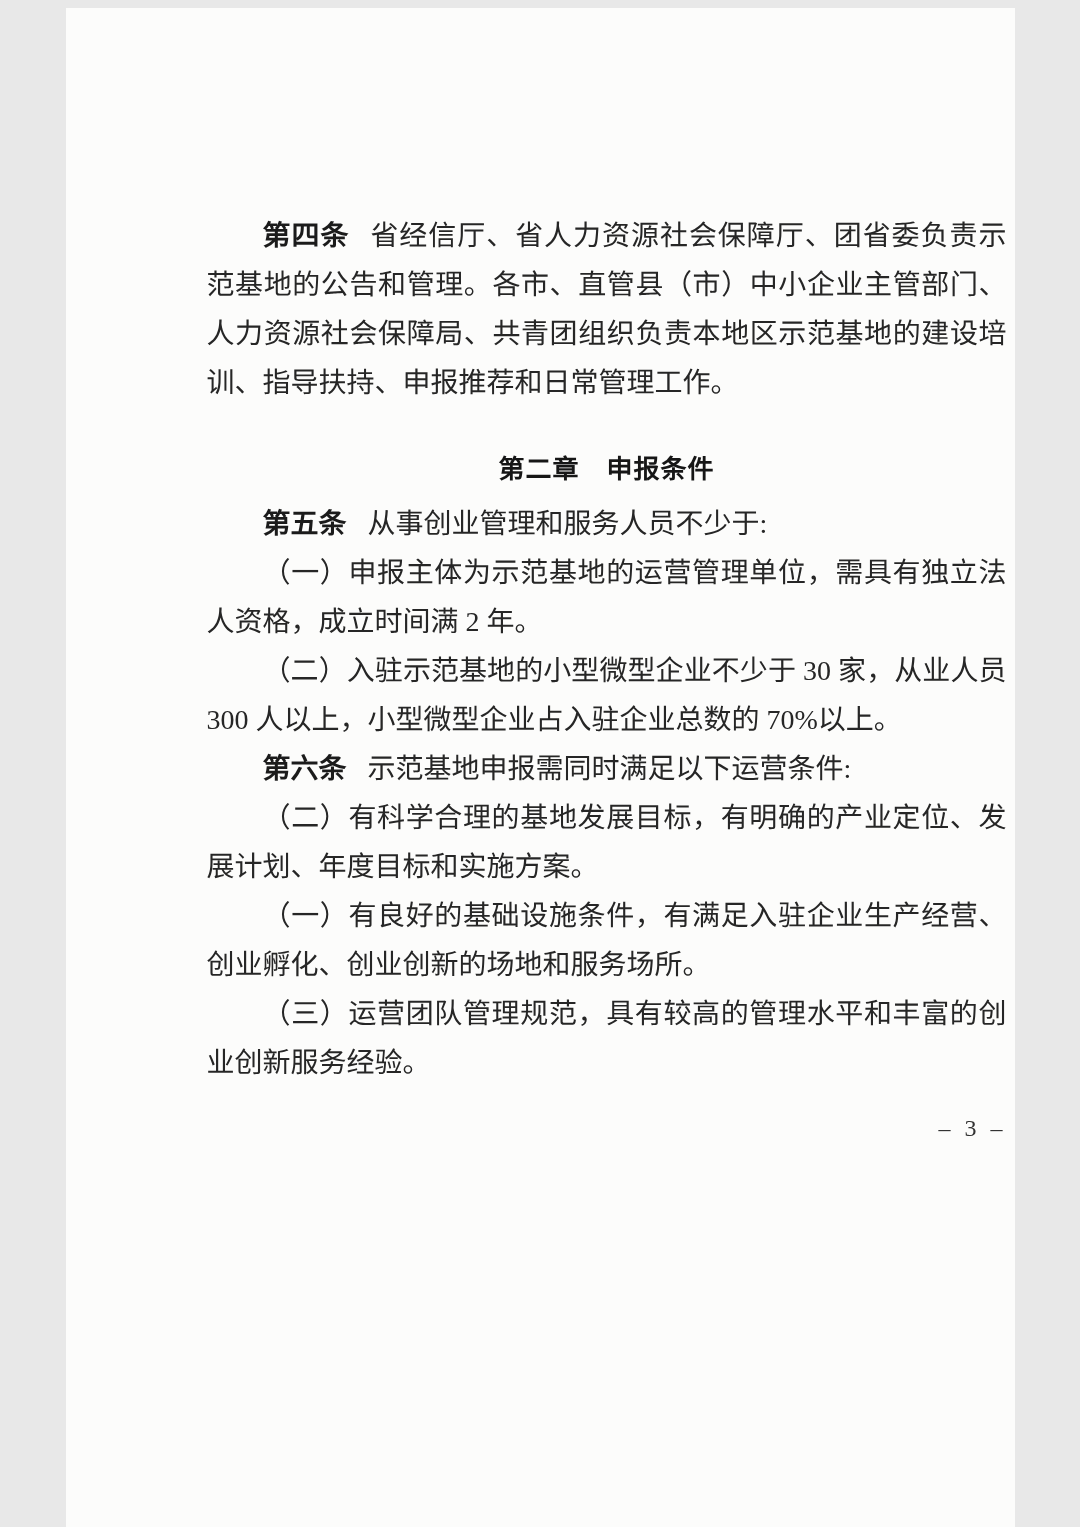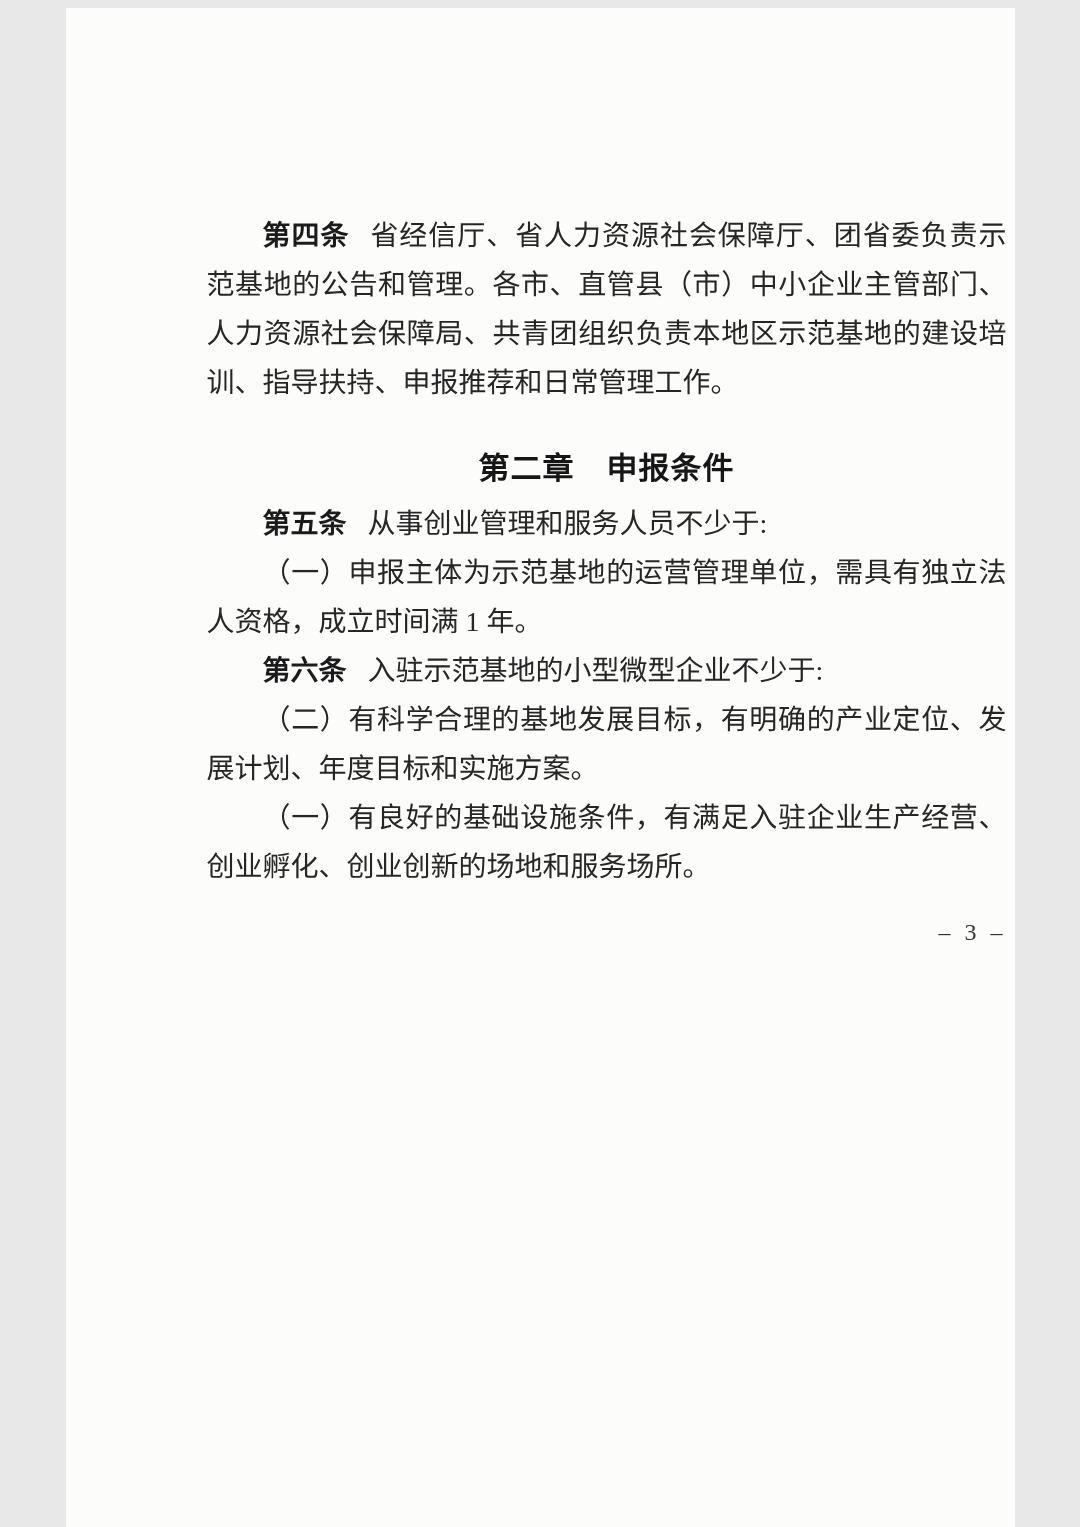--- a/index.html
+++ b/index.html
@@ -35,21 +35,21 @@
     font-weight: bold;
     color: #1b1b1b;
     margin-right: 0.75em;
   }
   .chapter-heading {
     margin: 34px 0 2px 0;
     text-align: center;
     text-indent: 0;
     font-family: "Liberation Sans", "DejaVu Sans", sans-serif;
     font-weight: bold;
-    font-size: 31px;
+    font-size: 26px;
     line-height: 56px;
     color: #161616;
     letter-spacing: 1px;
   }
   .page-number {
     margin-top: 26px;
     text-align: right;
     font-size: 24px;
     line-height: 30px;
     color: #333;
@@ -65,25 +65,27 @@
     <p class="para">
       <span class="article-label">第四条</span><span>省经信厅、省人力资源社会保障厅、团省委负责示范基地的公告和管理。各市、直管县（市）中小企业主管部门、人力资源社会保障局、共青团组织负责本地区示范基地的建设培训、指导扶持、申报推荐和日常管理工作。</span>
     </p>
 
     <h2 class="chapter-heading">第二章　申报条件</h2>
 
     <p class="para">
       <span class="article-label">第五条</span><span>从事创业管理和服务人员不少于:</span>
     </p>
 
-    <p class="para">（一）申报主体为示范基地的运营管理单位，需具有独立法人资格，成立时间满 1 年。</p>
+    <p class="para">（一）申报主体为示范基地的运营管理单位，需具有独立法人资格，成立时间满 2 年。</p>
+    <p class="para">（二）入驻示范基地的小型微型企业不少于 30 家，从业人员 300 人以上，小型微型企业占入驻企业总数的 70%以上。</p>
 
     <p class="para">
-      <span class="article-label">第六条</span><span>入驻示范基地的小型微型企业不少于:</span>
+      <span class="article-label">第六条</span><span>示范基地申报需同时满足以下运营条件:</span>
     </p>
 
     <p class="para">（二）有科学合理的基地发展目标，有明确的产业定位、发展计划、年度目标和实施方案。</p>
     <p class="para">（一）有良好的基础设施条件，有满足入驻企业生产经营、创业孵化、创业创新的场地和服务场所。</p>
+    <p class="para">（三）运营团队管理规范，具有较高的管理水平和丰富的创业创新服务经验。</p>
 
     <div class="page-number">– 3 –</div>
 
   </div>
 </div>
 
 </body></html>

